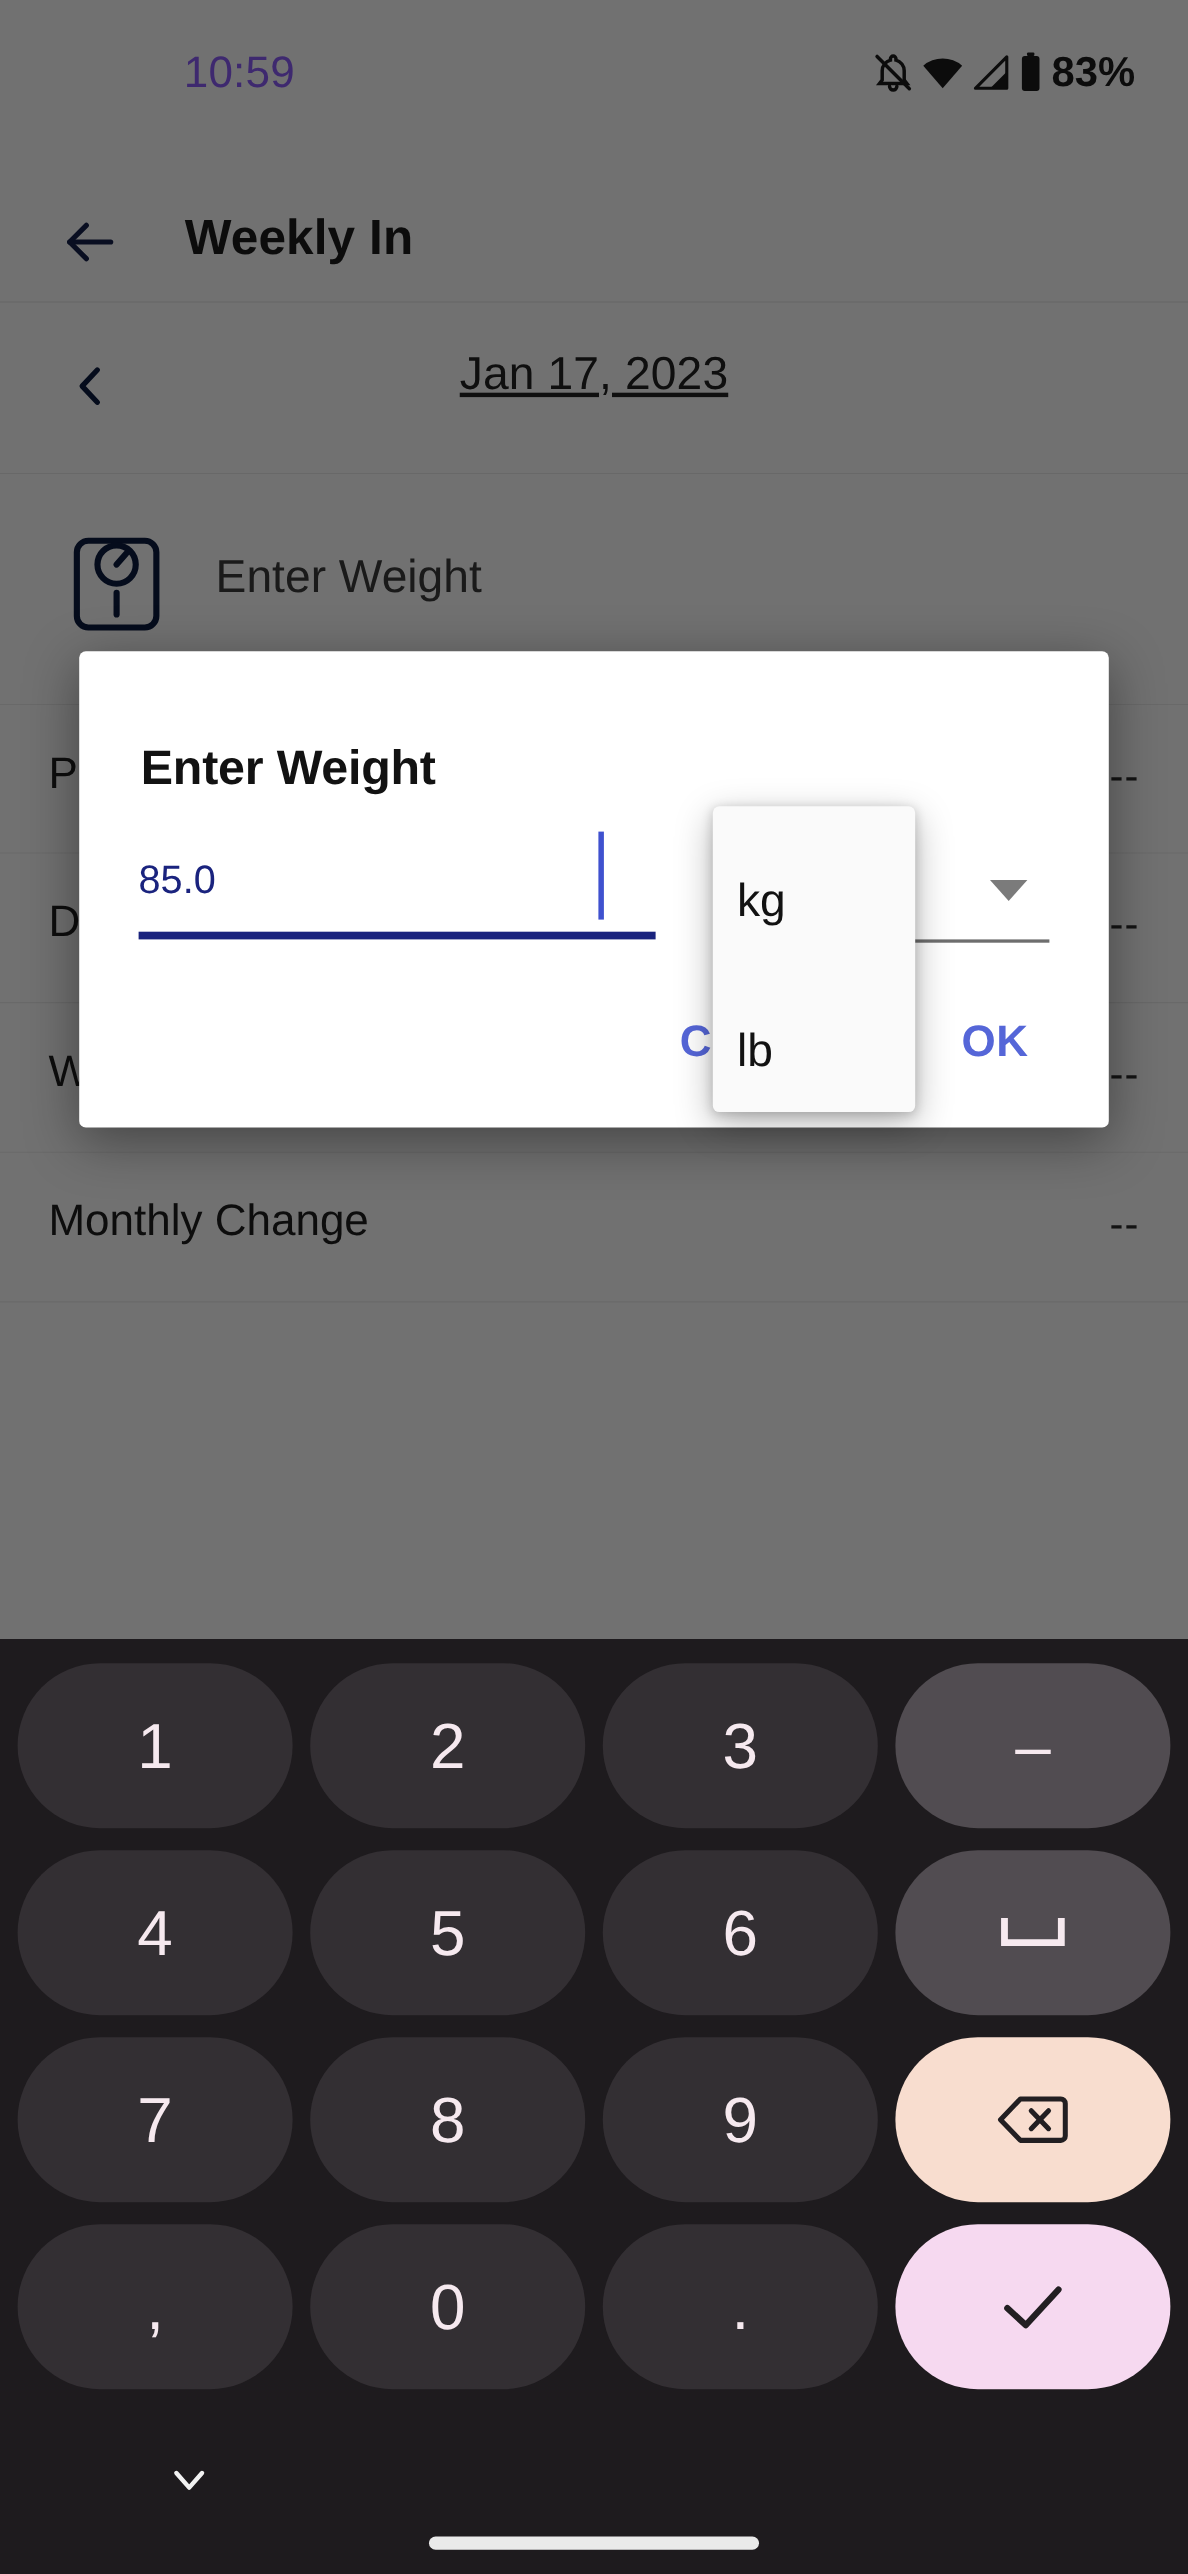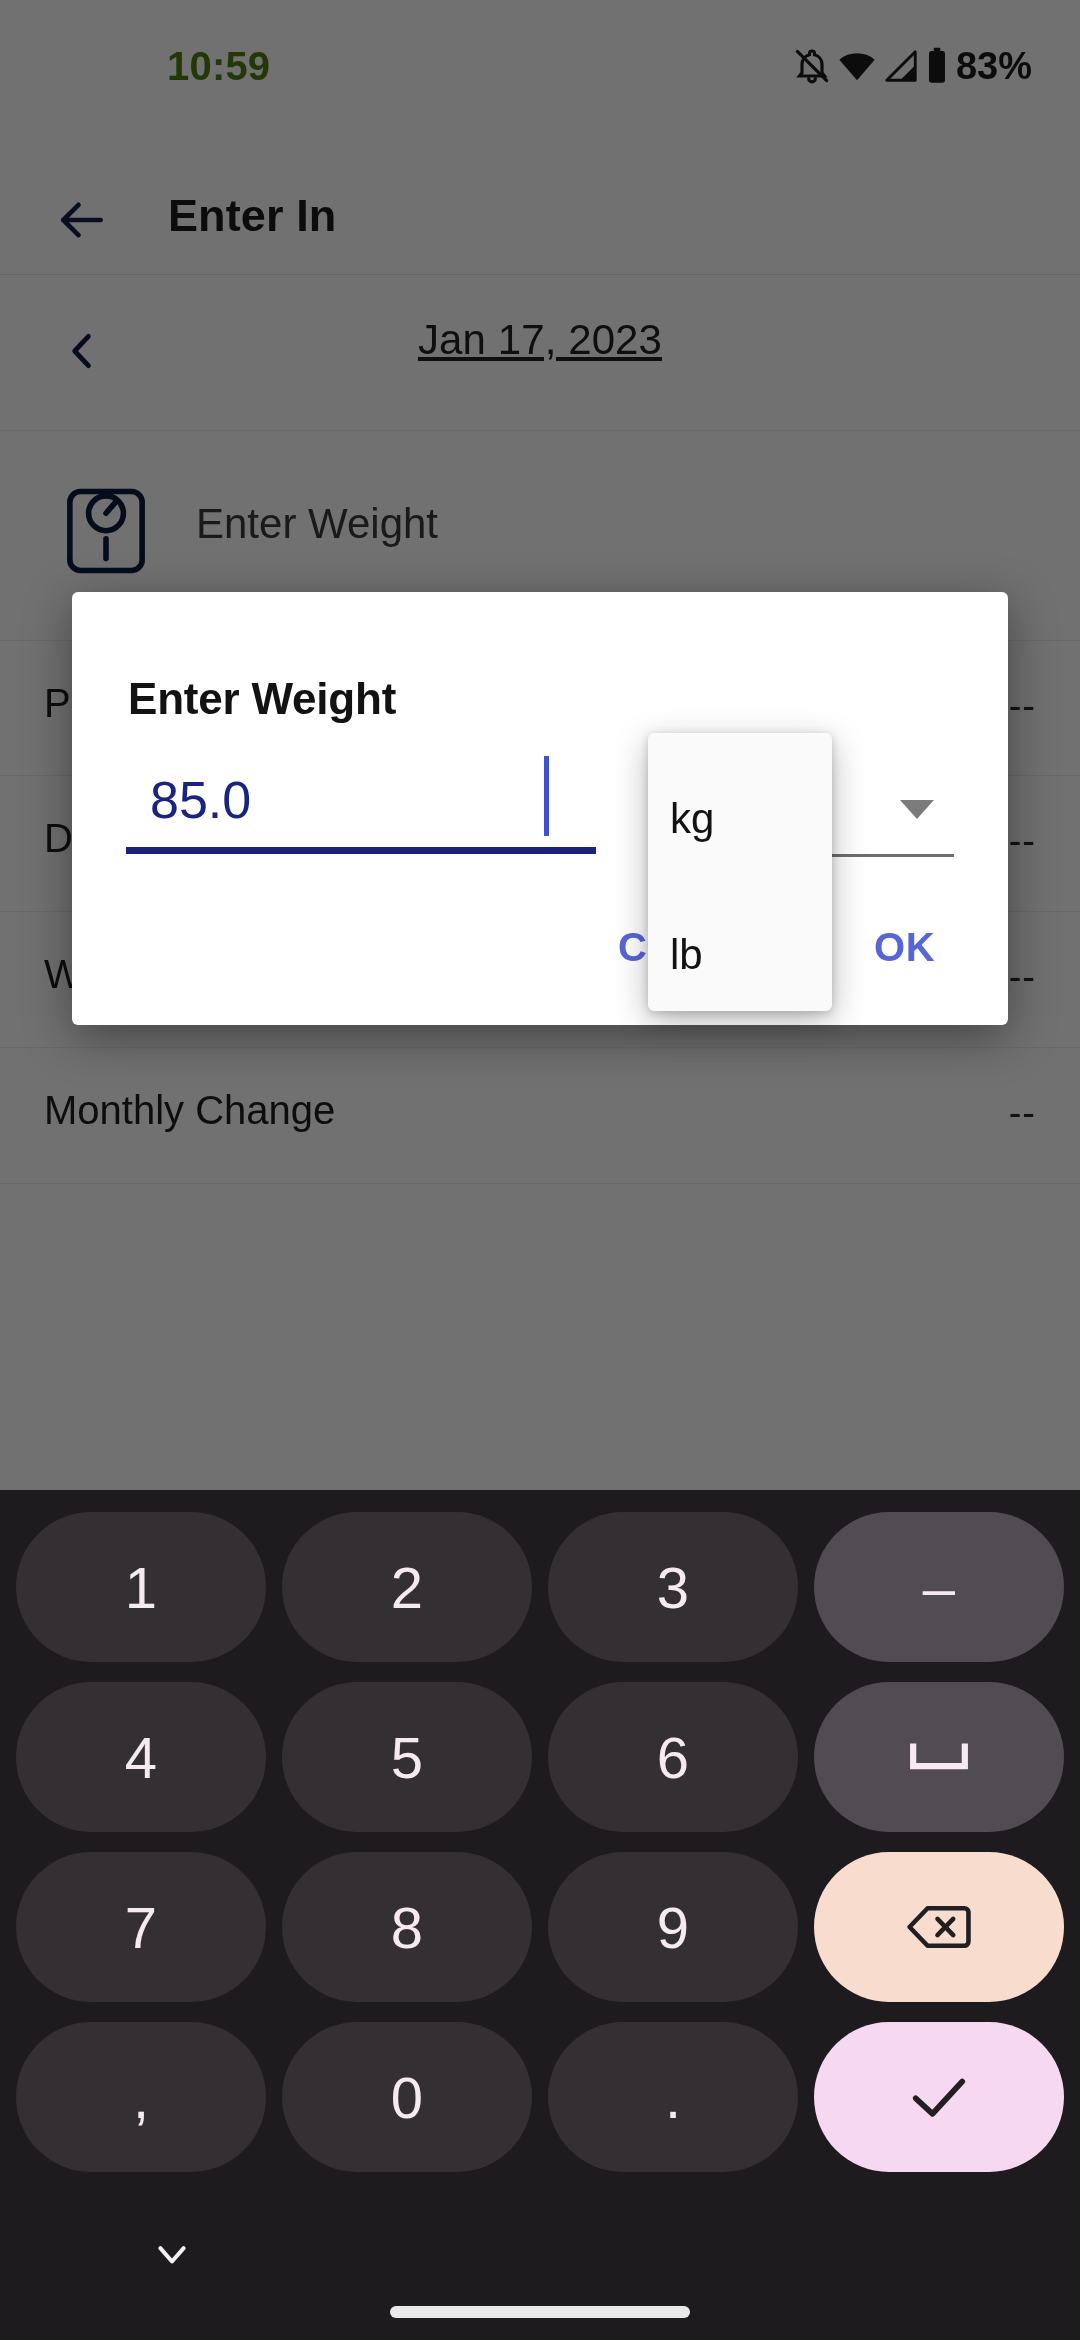--- a/index.html
+++ b/index.html
@@ -32,22 +32,22 @@
   .status-bar {
     position: relative;
     height: 112px;
     width: 1080px;
   }
   .status-time {
     position: absolute;
     left: 167px;
     top: 44px;
     font-size: 40px;
-    font-weight: 700;
-    color: #4d7c0f;
+    font-weight: 400;
+    color: #8b5cf6;
     letter-spacing: 0.2px;
   }
   .status-icons {
     position: absolute;
     right: 48px;
     top: 44px;
     display: flex;
     align-items: center;
     gap: 4px;
     height: 44px;
@@ -200,27 +200,26 @@
     letter-spacing: -0.2px;
   }
 
   .field-wrap {
     position: absolute;
     left: 54px;
     top: 182px;
     width: 470px;
   }
   .field-value {
-    font-size: 52px;
+    font-size: 36px;
     color: #1a237e;
     padding-bottom: 12px;
     line-height: 52px;
     position: relative;
     display: inline-block;
-    margin-left: 24px;
   }
   .caret {
     position: absolute;
     left: 472px;
     top: 164px;
     width: 5px;
     height: 80px;
     background: #3f51cf;
   }
   .field-underline {
@@ -411,21 +410,21 @@
 
     <div class="appbar"></div>
     <div class="appbar-back">
       <span>
         <svg width="56" height="56" viewBox="0 0 24 24" fill="none" stroke="#14214a" stroke-width="2" stroke-linecap="round" stroke-linejoin="round">
           <line x1="20" y1="12" x2="4" y2="12"></line>
           <polyline points="10.5,5.5 4,12 10.5,18.5"></polyline>
         </svg>
       </span>
     </div>
-    <div class="appbar-title">Enter In</div>
+    <div class="appbar-title">Weekly In</div>
 
     <div class="date-row">
       <div class="date-chevron">
         <span>
           <svg width="44" height="52" viewBox="0 0 24 24" fill="none" stroke="#0d1b3e" stroke-width="2.6" stroke-linecap="round" stroke-linejoin="round">
             <polyline points="15.5,4 8,12 15.5,20"></polyline>
           </svg>
         </span>
       </div>
       <div class="date-label">Jan 17, 2023</div>

